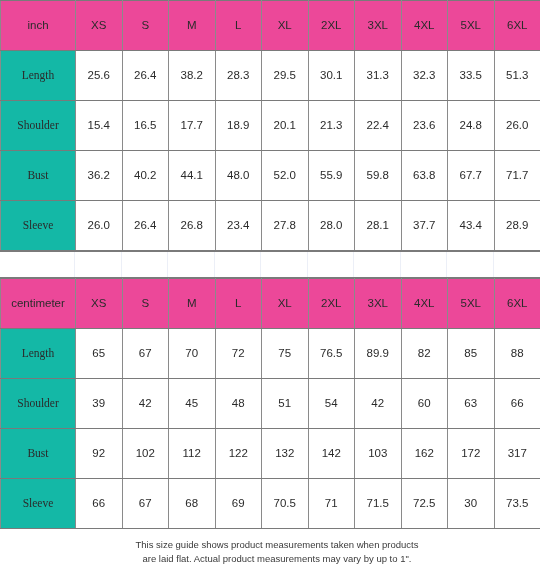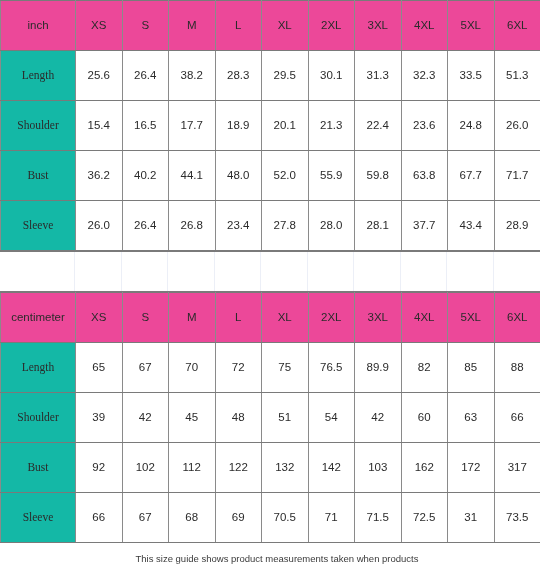--- a/index.html
+++ b/index.html
@@ -265,23 +265,24 @@
       <tr>
         <td class="row-label">Sleeve</td>
         <td>66</td>
         <td>67</td>
         <td>68</td>
         <td>69</td>
         <td>70.5</td>
         <td>71</td>
         <td>71.5</td>
         <td>72.5</td>
-        <td>31</td>
+        <td>30</td>
         <td>73.5</td>
       </tr>
     </tbody>
   </table>
 
   <div class="footer-note">
     <span class="note-line">This size guide shows product measurements taken when products</span>
+    <span class="note-line">are laid flat. Actual product measurements may vary by up to 1".</span>
   </div>
 
 </div>
 
 </body></html>

